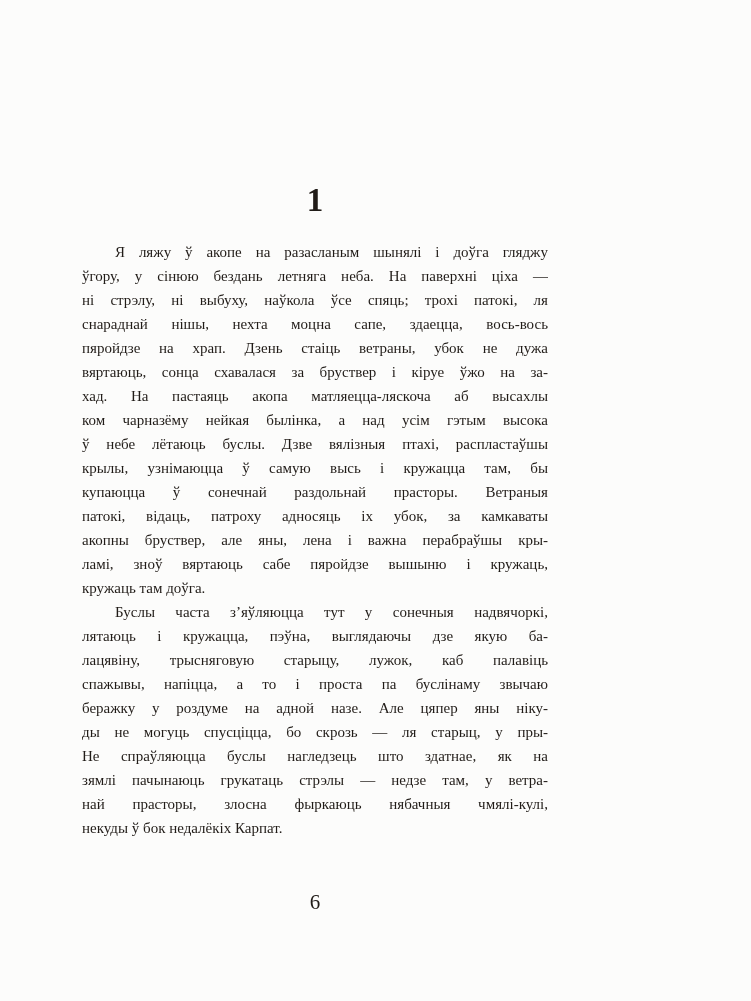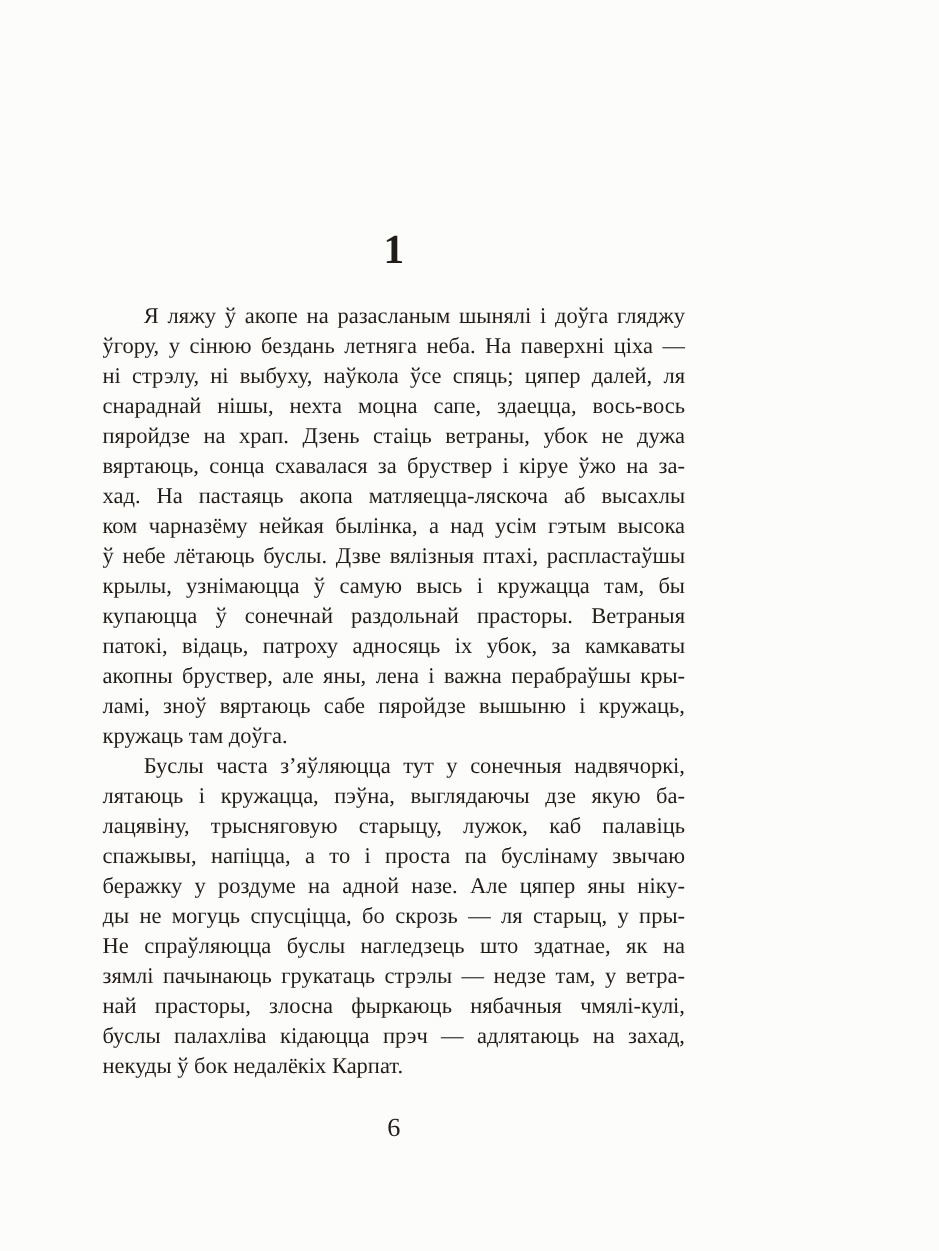--- a/index.html
+++ b/index.html
@@ -20,21 +20,21 @@
   }
   .chapter-number {
     text-align: center;
     font-size: 33px;
     line-height: 34px;
     font-weight: bold;
     margin: 0 0 23px 0;
   }
   .paragraph { margin: 0; padding: 0; }
   .line {
-    font-size: 18px;
+    font-size: 15px;
     line-height: 24px;
     height: 24px;
     overflow: hidden;
     text-align: justify;
     text-align-last: justify;
     white-space: normal;
     font-family: Liberation Serif, serif;
   }
   .line.first { text-indent: 33px; }
   .line.last  { text-align-last: left; }
@@ -51,21 +51,21 @@
 </head>
 <body>
 
 <div class="page">
   <div class="text-block">
     <div class="chapter-number">1</div>
     <div id="paragraphs">
         <div class="paragraph">
           <div class="line first">Я ляжу ў акопе на разасланым шынялі і доўга гляджу</div>
           <div class="line">ўгору, у сінюю бездань летняга неба. На паверхні ціха —</div>
-          <div class="line">ні стрэлу, ні выбуху, наўкола ўсе спяць; цяпер далей, ля</div>
+          <div class="line">ні стрэлу, ні выбуху, наўкола ўсе спяць; трохі патокі, ля</div>
           <div class="line">снараднай нішы, нехта моцна сапе, здаецца, вось-вось</div>
           <div class="line">пяройдзе на храп. Дзень стаіць ветраны, убок не дужа</div>
           <div class="line">вяртаюць, сонца схавалася за бруствер і кіруе ўжо на за-</div>
           <div class="line">хад. На пастаяць акопа матляецца-ляскоча аб высахлы</div>
           <div class="line">ком чарназёму нейкая былінка, а над усім гэтым высока</div>
           <div class="line">ў небе лётаюць буслы. Дзве вялізныя птахі, распластаўшы</div>
           <div class="line">крылы, узнімаюцца ў самую высь і кружацца там, бы</div>
           <div class="line">купаюцца ў сонечнай раздольнай прасторы. Ветраныя</div>
           <div class="line">патокі, відаць, патроху адносяць іх убок, за камкаваты</div>
           <div class="line">акопны бруствер, але яны, лена і важна перабраўшы кры-</div>
@@ -75,19 +75,18 @@
         <div class="paragraph">
           <div class="line first">Буслы часта з’яўляюцца тут у сонечныя надвячоркі,</div>
           <div class="line">лятаюць і кружацца, пэўна, выглядаючы дзе якую ба-</div>
           <div class="line">лацявіну, трысняговую старыцу, лужок, каб палавіць</div>
           <div class="line">спажывы, напіцца, а то і проста па буслінаму звычаю</div>
           <div class="line">беражку у роздуме на адной назе. Але цяпер яны ніку-</div>
           <div class="line">ды не могуць спусціцца, бо скрозь — ля старыц, у пры-</div>
           <div class="line">Не спраўляюцца буслы нагледзець што здатнае, як на</div>
           <div class="line">зямлі пачынаюць грукатаць стрэлы — недзе там, у ветра-</div>
           <div class="line">най прасторы, злосна фыркаюць нябачныя чмялі-кулі,</div>
-          <div class="line">буслы палахліва кідаюцца прэч — адлятаюць на захад,</div>
           <div class="line last">некуды ў бок недалёкіх Карпат.</div>
         </div>
       </div>
   </div>
   <div class="page-number">6</div>
 </div>
 
 </body></html>

